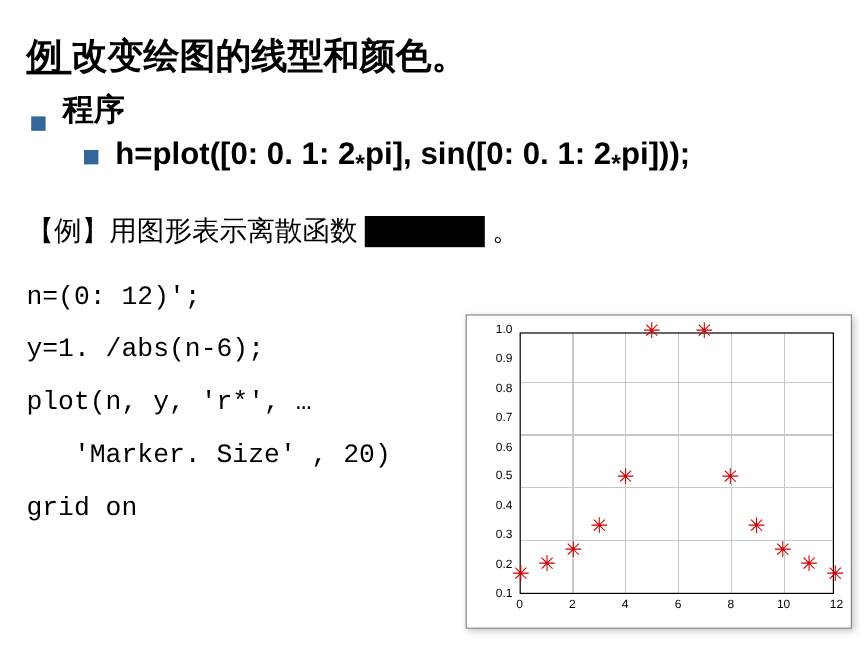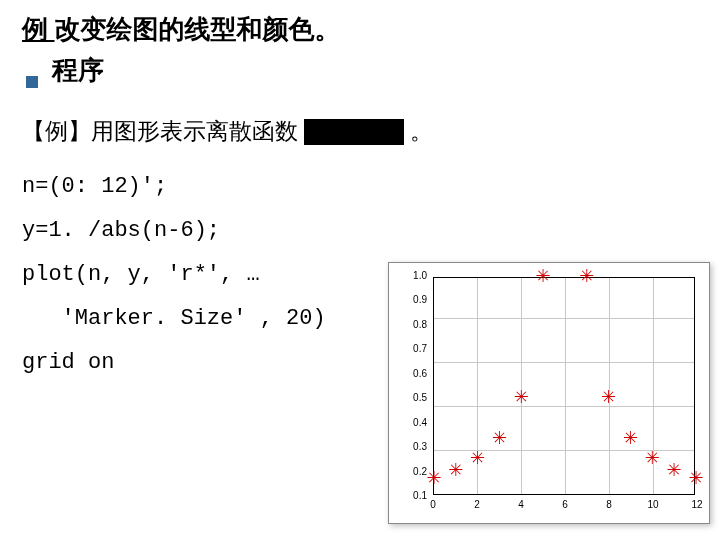--- a/index.html
+++ b/index.html
@@ -10,23 +10,24 @@
     background: #fff;
     font-family: "SimSun", "宋体", serif;
     color: #000;
     position: relative;
     overflow: hidden;
   }
   .content {
     padding: 12px 22px;
   }
   .title-line {
-    font-size: 26px;
+    font-size: 30px;
     font-weight: bold;
     margin-bottom: 6px;
+    margin-top: 15px;
   }
   .title-line .lead {
     text-decoration: underline;
   }
   .line-l1 {
     font-size: 26px;
     font-weight: bold;
     padding-left: 4px;
     display: flex;
     align-items: flex-end;
@@ -119,20 +120,24 @@
 <div class="content">
   <div class="title-line">
     <span class="lead">例  </span><span>改变绘图的线型和颜色。</span>
   </div>
 
   <div class="line-l1">
     <span class="bullet"></span>
     <span>程序</span>
   </div>
 
+  <div class="line-l2">
+    <span class="bullet"></span>
+    <span><span>h=plot([0: 0. 1: 2</span><span class="sub">*</span><span>pi], sin([0: 0. 1: 2</span><span class="sub">*</span><span>pi]));</span></span>
+  </div>
 
 
   <div class="section2">
     <span>【例】用图形表示离散函数 </span>
     <span class="blackbox"></span>
     <span> 。</span>
   </div>
 
   <div class="codeblock">
     <div>n=(0: 12)';</div>

